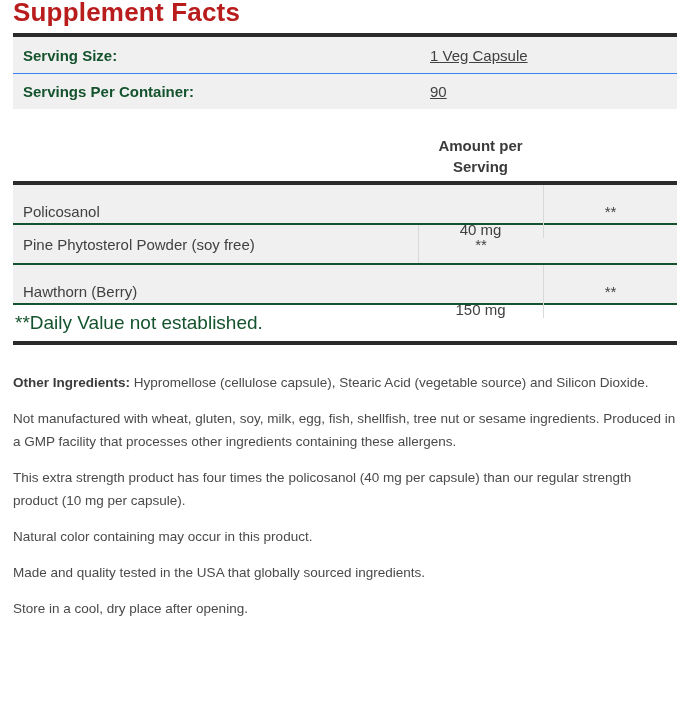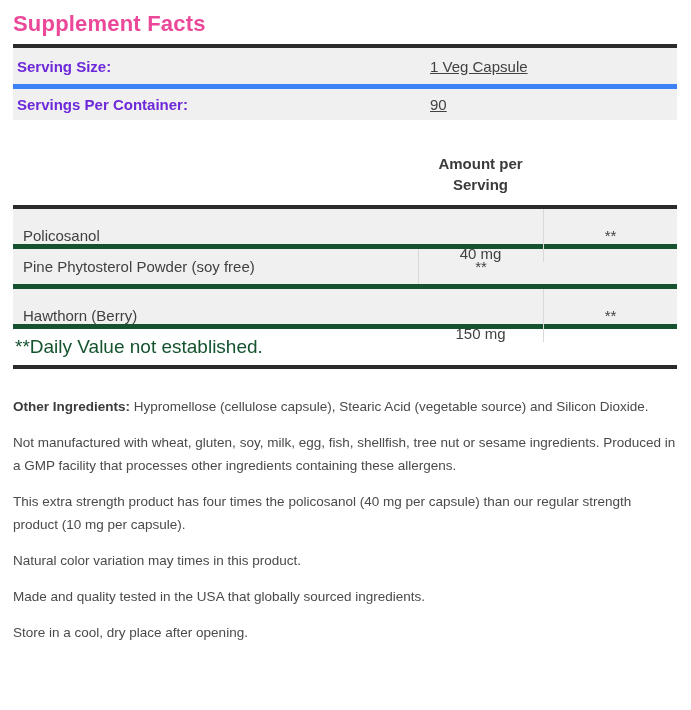--- a/index.html
+++ b/index.html
@@ -7,62 +7,61 @@
   body {
     width: 691px; height: 710px;
     background: #ffffff;
     font-family: "Liberation Sans", sans-serif;
     overflow: hidden;
   }
   .wrap { padding: 0 14px 0 13px; }
 
   .title {
     margin: 0 0 8px 0;
-    padding-top: 11px;
-    font-size: 22px;
+    font-size: 26px;
     font-weight: bold;
     line-height: 25px;
-    color: #ec4899;
+    color: #b91c1c;
     letter-spacing: 0.2px;
   }
 
   .bar { height: 4px; background: #2b2b2b; }
 
   
   .serving-row {
     display: grid;
     grid-template-columns: 417px 1fr;
     align-items: center;
     height: 36px;
     background: #f0f0f0;
   }
-  .serving-row.sep { border-top: 5px solid #3b82f6; }
-  .s-label { font-size: 15px; font-weight: bold; color: #6d28d9; padding-left: 4px; }
+  .serving-row.sep { border-top: 1px solid #3b82f6; }
+  .s-label { font-size: 15px; font-weight: bold; color: #14532d; padding-left: 10px; }
   .s-value { font-size: 15px; color: #414141; text-decoration: underline; }
 
   
   .header-row {
     display: grid;
     grid-template-columns: 1fr 125px 134px;
-    height: 85px;
+    height: 72px;
     padding-top: 22px;
     align-items: center;
     background: #ffffff;
   }
   .hcell {
     font-size: 15px; font-weight: bold; color: #3b3b3b;
     text-align: center; line-height: 21px;
     padding: 0 6px;
   }
   .data-row {
     display: grid;
     grid-template-columns: 1fr 125px 134px;
     height: 40px;
     background: #f0f0f0;
-    border-bottom: 5px solid #14532d;
+    border-bottom: 2px solid #14532d;
     align-items: stretch;
   }
   .cell { display: flex; align-items: center; font-size: 15px; color: #414141; }
   .cell-name { padding-left: 10px; }
   .cell-amount { justify-content: center; margin-top: 36px; }
   .cell-dv { justify-content: center; border-left: 1px solid #d9d9d9; }
 
   .footnote-row {
     height: 36px;
     display: flex; align-items: center;
@@ -126,18 +125,18 @@
 
     <div class="footnote-row">**Daily Value not established.</div>
 
     <div class="bar"></div>
   </div>
 
   <div class="paragraphs">
     <p class="para"><span class="b">Other Ingredients:</span><span> Hypromellose (cellulose capsule), Stearic Acid (vegetable source) and Silicon Dioxide.</span></p>
     <p class="para"><span class="b"></span><span>Not manufactured with wheat, gluten, soy, milk, egg, fish, shellfish, tree nut or sesame ingredients. Produced in a GMP facility that processes other ingredients containing these allergens.</span></p>
     <p class="para"><span class="b"></span><span>This extra strength product has four times the policosanol (40 mg per capsule) than our regular strength product (10 mg per capsule).</span></p>
-    <p class="para"><span class="b"></span><span>Natural color variation may times in this product.</span></p>
+    <p class="para"><span class="b"></span><span>Natural color containing may occur in this product.</span></p>
     <p class="para"><span class="b"></span><span>Made and quality tested in the USA that globally sourced ingredients.</span></p>
     <p class="para"><span class="b"></span><span>Store in a cool, dry place after opening.</span></p>
   </div>
 
 </div>
 
 </body></html>

